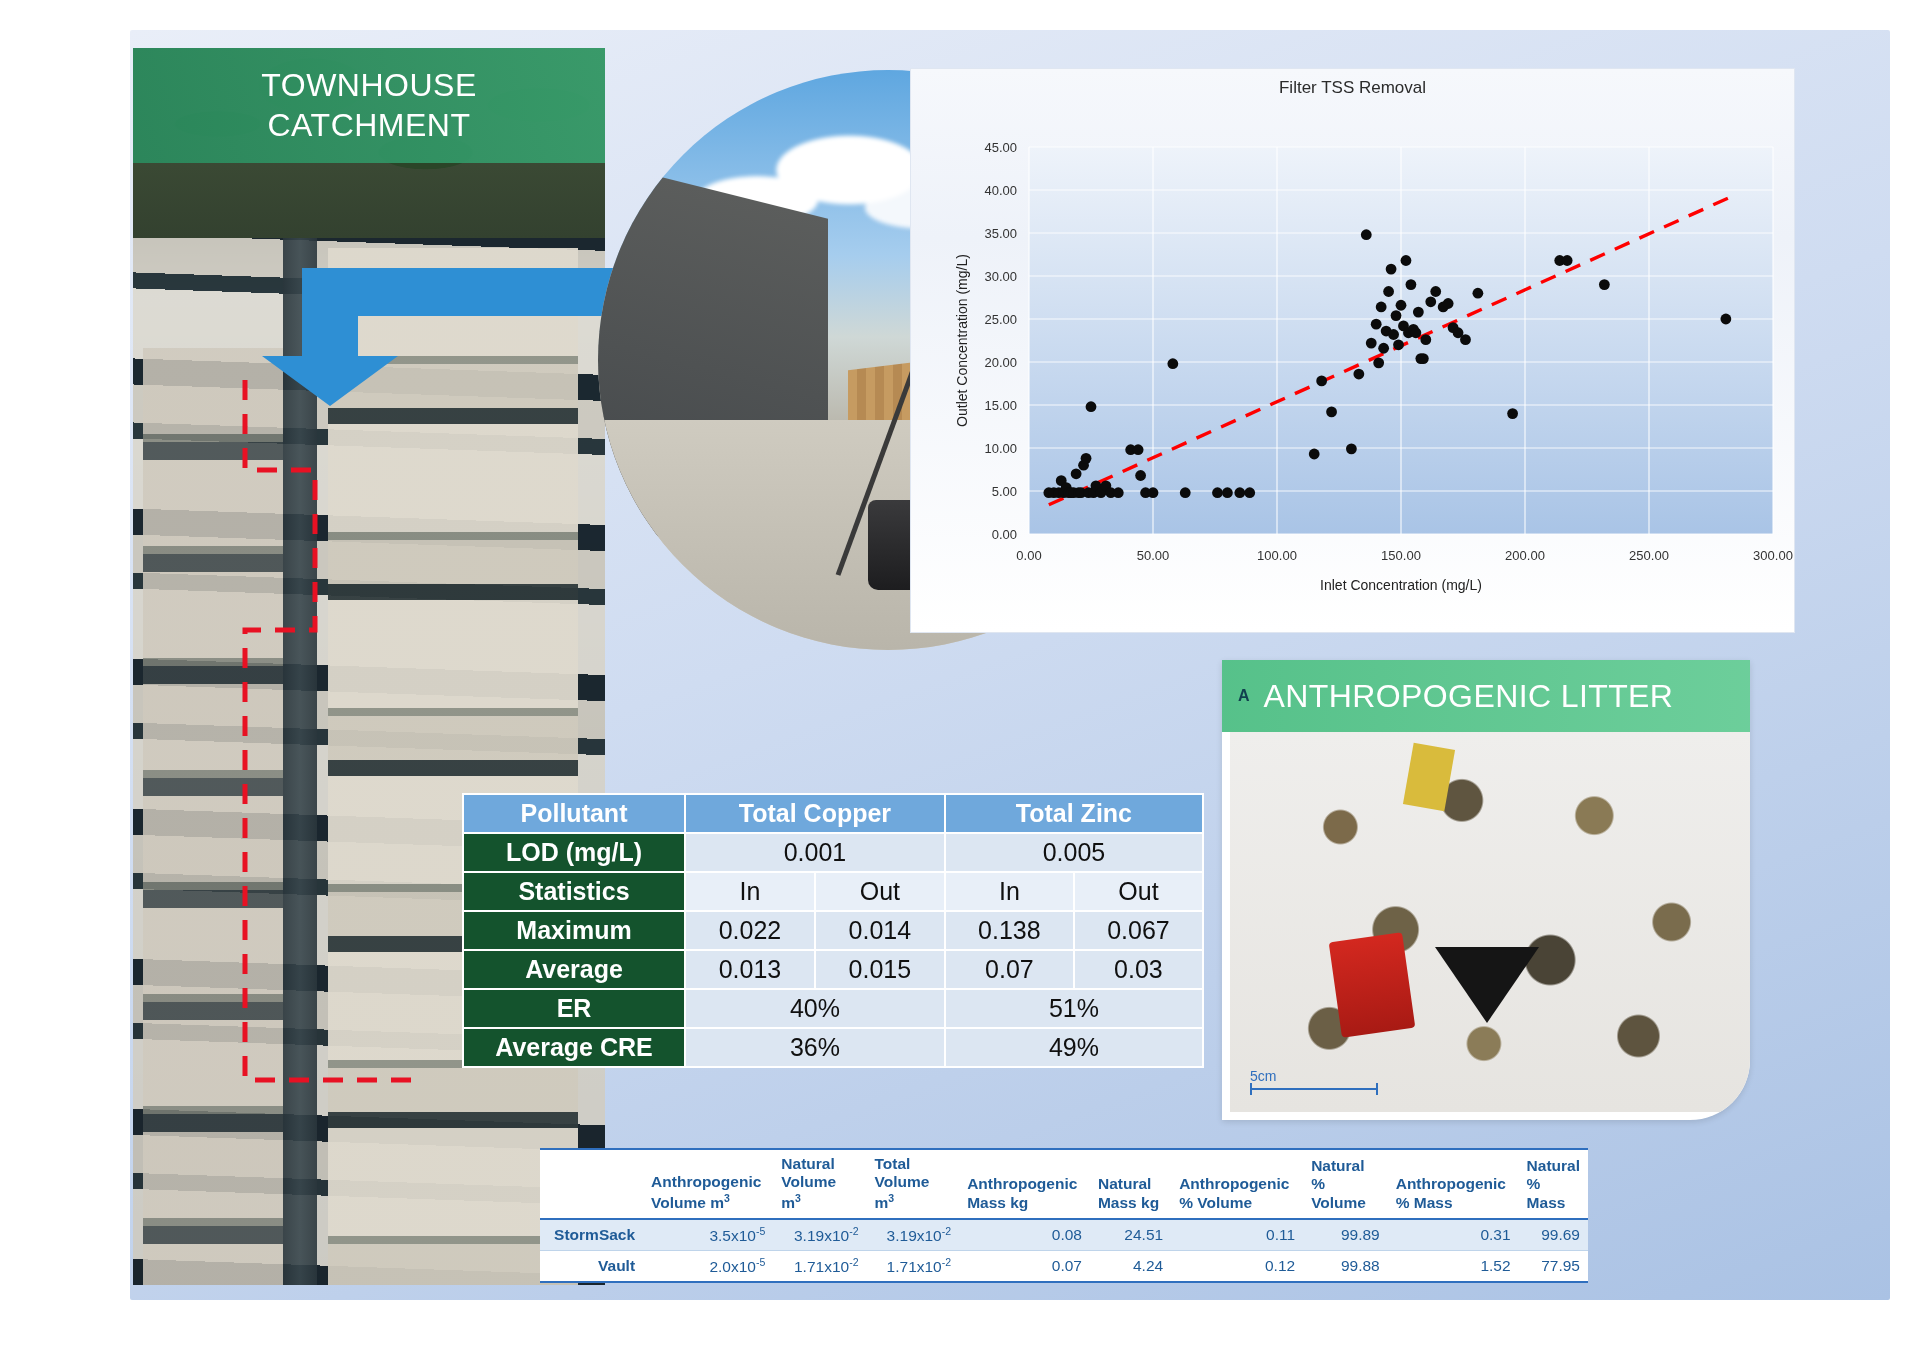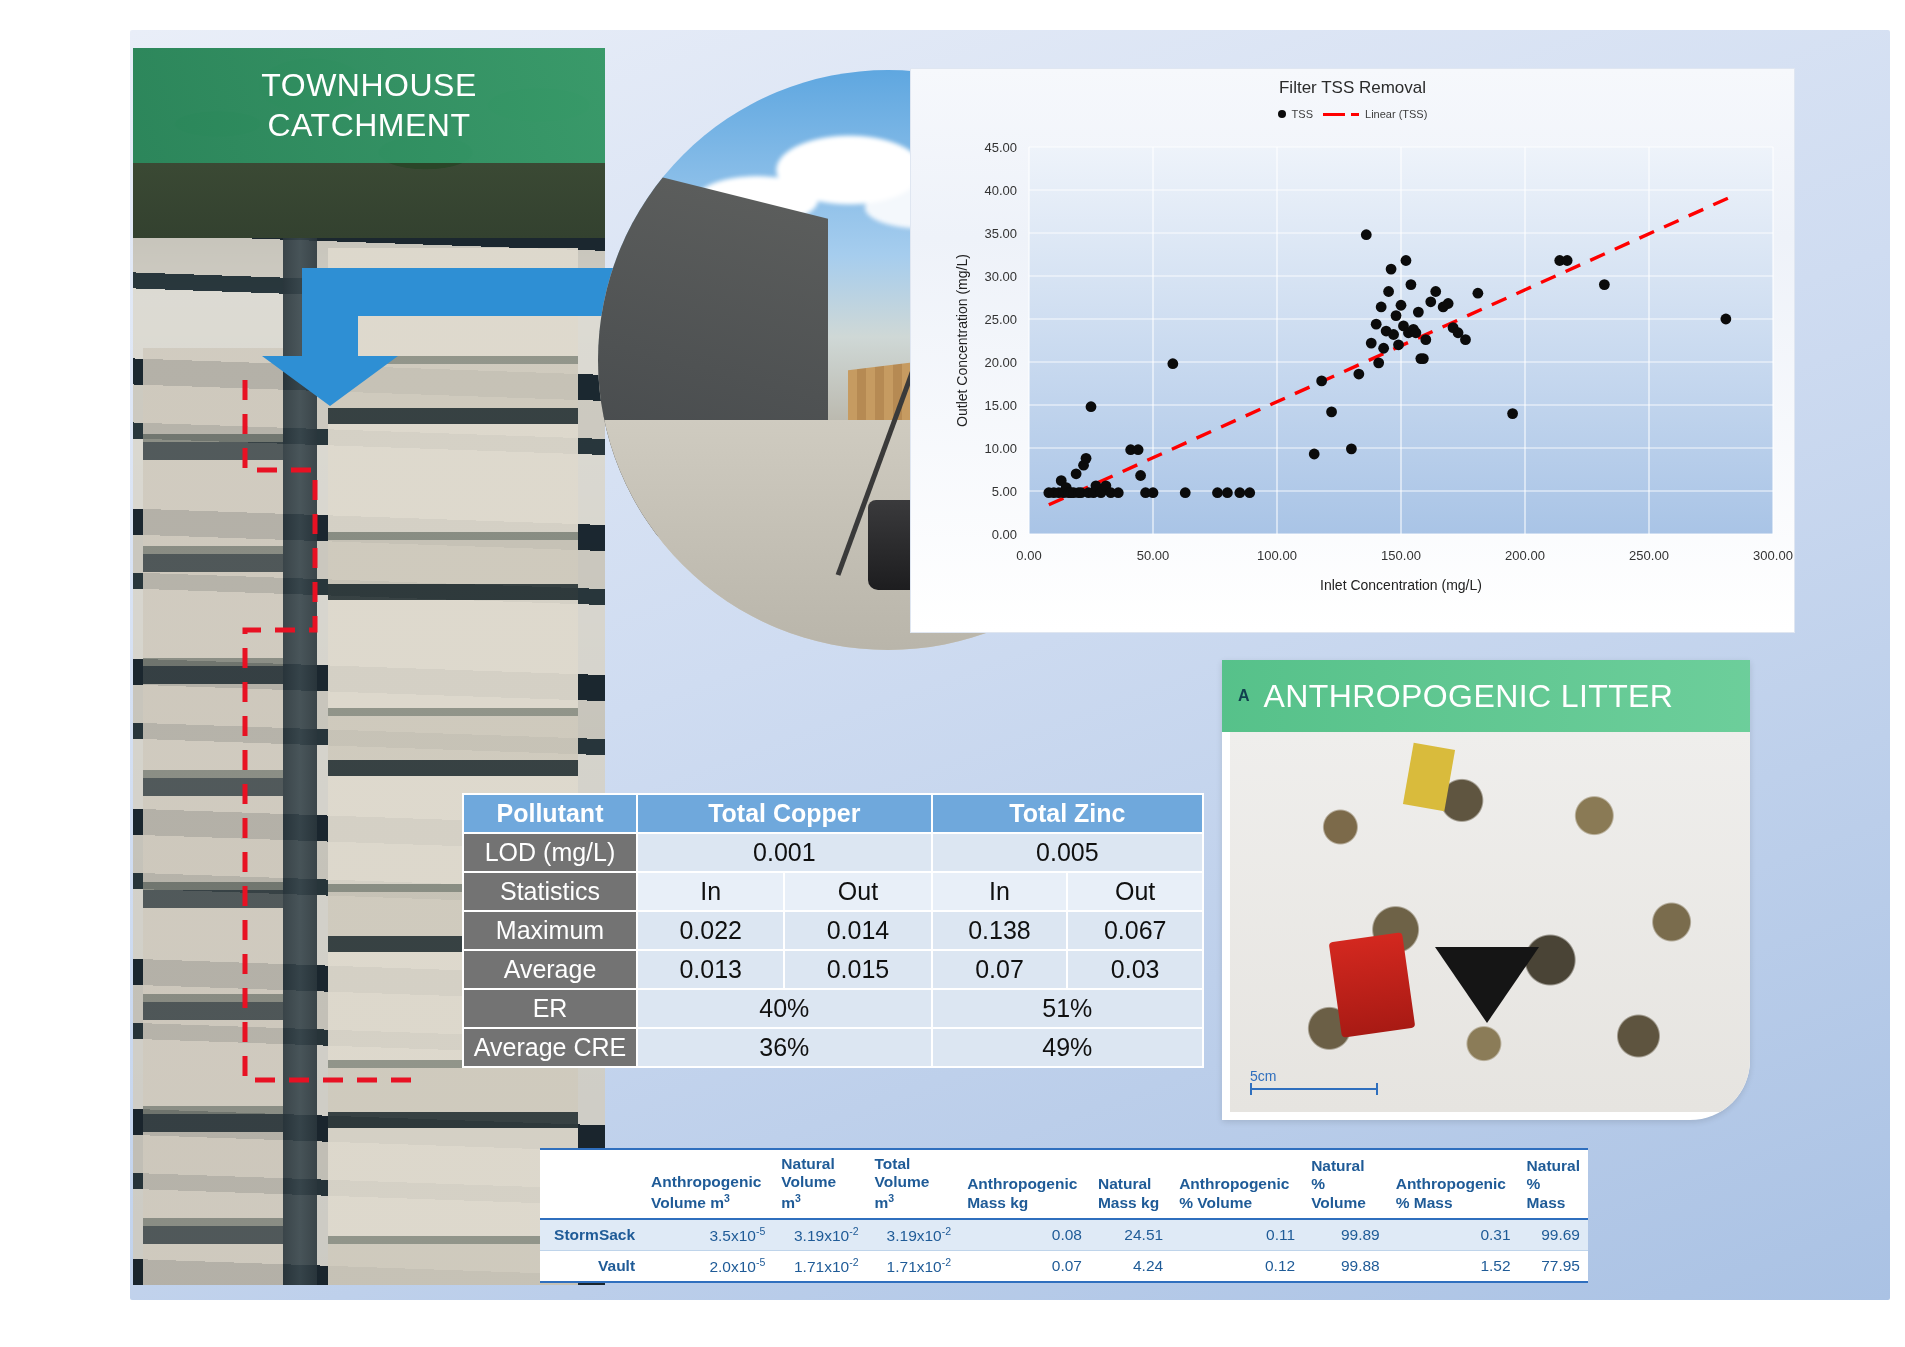--- a/index.html
+++ b/index.html
@@ -149,25 +149,25 @@
 
   .plot-wrap { position:absolute; left:0; top:60px; width:885px; height:505px; }
   .plot-svg { display:block; }
 
   
   .pol-table {
     position:absolute; left:462px; top:793px; width:742px;
     border-collapse:collapse; font-size:25px;
   }
   .pol-table td, .pol-table th {
-    border:2px solid #ffffff; padding:4px 6px; text-align:center;
+    border:2px solid #ffffff; padding:4px 12px; text-align:center;
     font-family:"Liberation Sans", sans-serif;
   }
   .pol-head { background:#6fa8dc; color:#ffffff; font-weight:bold; }
-  .pol-rowlabel { background:#737373; color:#ffffff; font-weight:normal; width:174px; }
+  .pol-rowlabel { background:#14532d; color:#ffffff; font-weight:bold; width:222px; }
   .pol-cell { background:#dce6f2; color:#101010; font-weight:400; }
   .pol-cell.light { background:#e8eff8; }
 
   
   .litter-card {
     position:absolute; left:1222px; top:660px; width:528px; height:460px;
     background:#ffffff;
     border-radius:0 0 60px 0;
     overflow:hidden;
     box-shadow:0 2px 6px rgba(0,0,0,.12);
@@ -271,31 +271,20 @@
       <line x1="95" y1="10" x2="20" y2="215" stroke="#3a3a3a" stroke-width="5"></line>
       <line x1="95" y1="10" x2="170" y2="215" stroke="#3a3a3a" stroke-width="5"></line>
       <line x1="95" y1="10" x2="98" y2="215" stroke="#3a3a3a" stroke-width="4"></line>
       <line x1="95" y1="12" x2="95" y2="120" stroke="#4a4a4a" stroke-width="3"></line>
     </svg>
     <div class="drum"></div>
   </div>
 
   <div class="chart-card">
     <div class="chart-title">Filter TSS Removal</div>
-    <div class="chart-legend">
-      <span class="legend-item">
-        <span class="legend-dot"></span>
-        <span>TSS</span>
-      </span>
-      <span class="legend-item">
-        <span class="legend-line"></span>
-        <span class="legend-line short"></span>
-        <span>Linear (TSS)</span>
-      </span>
-    </div>
     <div class="plot-wrap">
       <svg class="plot-svg" id="plot" width="885" height="505" viewBox="0 0 885 505">
           <defs>
             <linearGradient id="pbg" x1="0" y1="0" x2="0" y2="1">
               <stop offset="0" stop-color="#eef3fa"></stop>
               <stop offset="1" stop-color="#a9c4e6"></stop>
             </linearGradient>
           </defs>
           <rect x="118" y="18" width="744" height="387" fill="url(#pbg)"></rect>
           <line x1="118" y1="405" x2="862" y2="405" stroke="#ffffff" stroke-width="1.2" opacity="0.85"></line>

